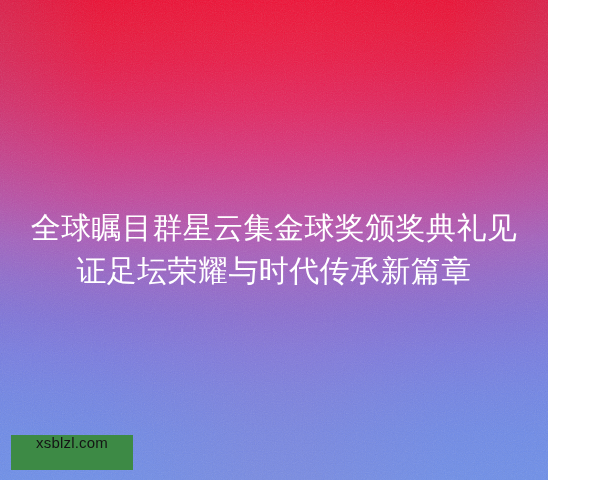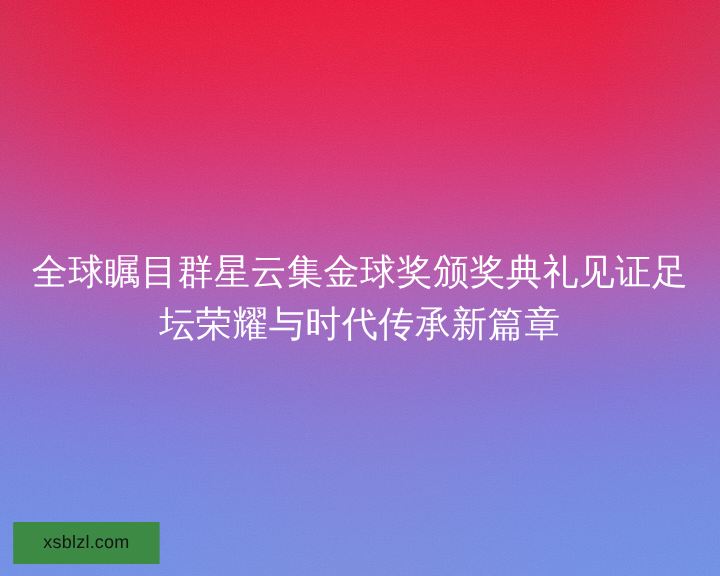--- a/index.html
+++ b/index.html
@@ -2,21 +2,21 @@
 <html><head>
 <meta charset="utf-8">
 <style>
   html, body {
     margin: 0;
     padding: 0;
     background: #ffffff;
   }
   #stage {
     position: relative;
-    width: 600px;
+    width: 548px;
     height: 480px;
     overflow: hidden;
     font-family: "Liberation Sans", "DejaVu Sans", sans-serif;
   }
 
   
   .bg-base {
     position: absolute;
     inset: 0;
     background: linear-gradient(
@@ -79,21 +79,20 @@
 
   
   .watermark {
     position: absolute;
     left: 11px;
     top: 435px;
     width: 122px;
     height: 35px;
     background: #3d8a45;
     display: flex;
-    align-items: center;
     justify-content: center;
   }
   .watermark-text {
     color: #141414;
     font-size: 15px;
     letter-spacing: .2px;
     line-height: 1;
   }
 </style>
 </head>

